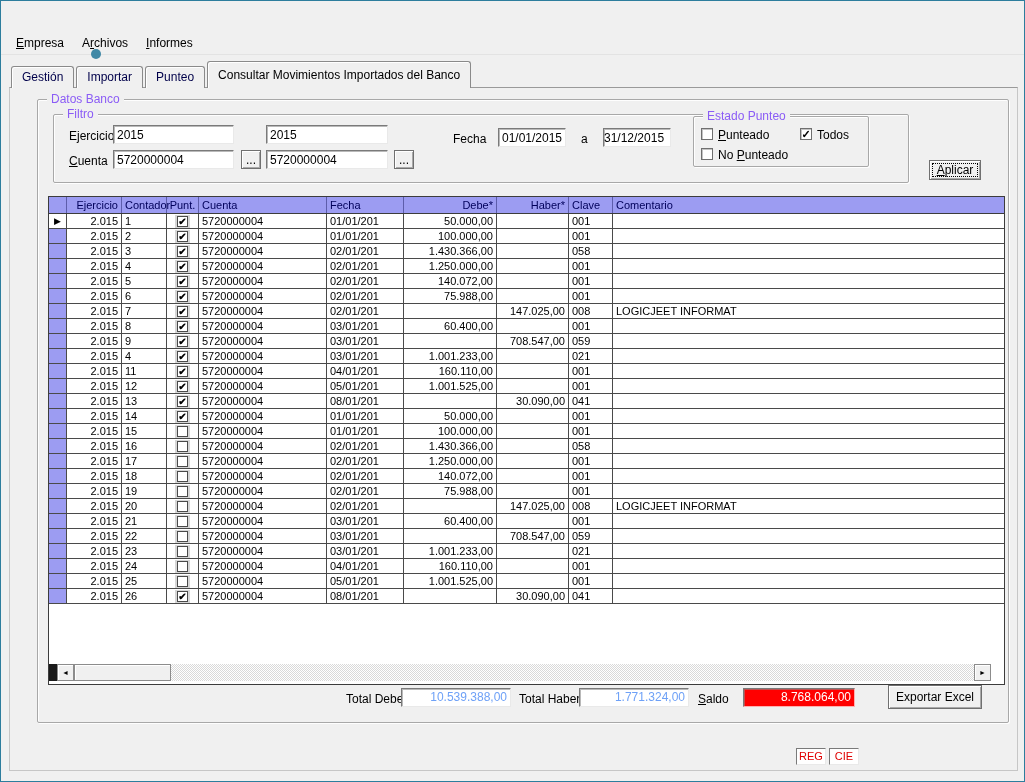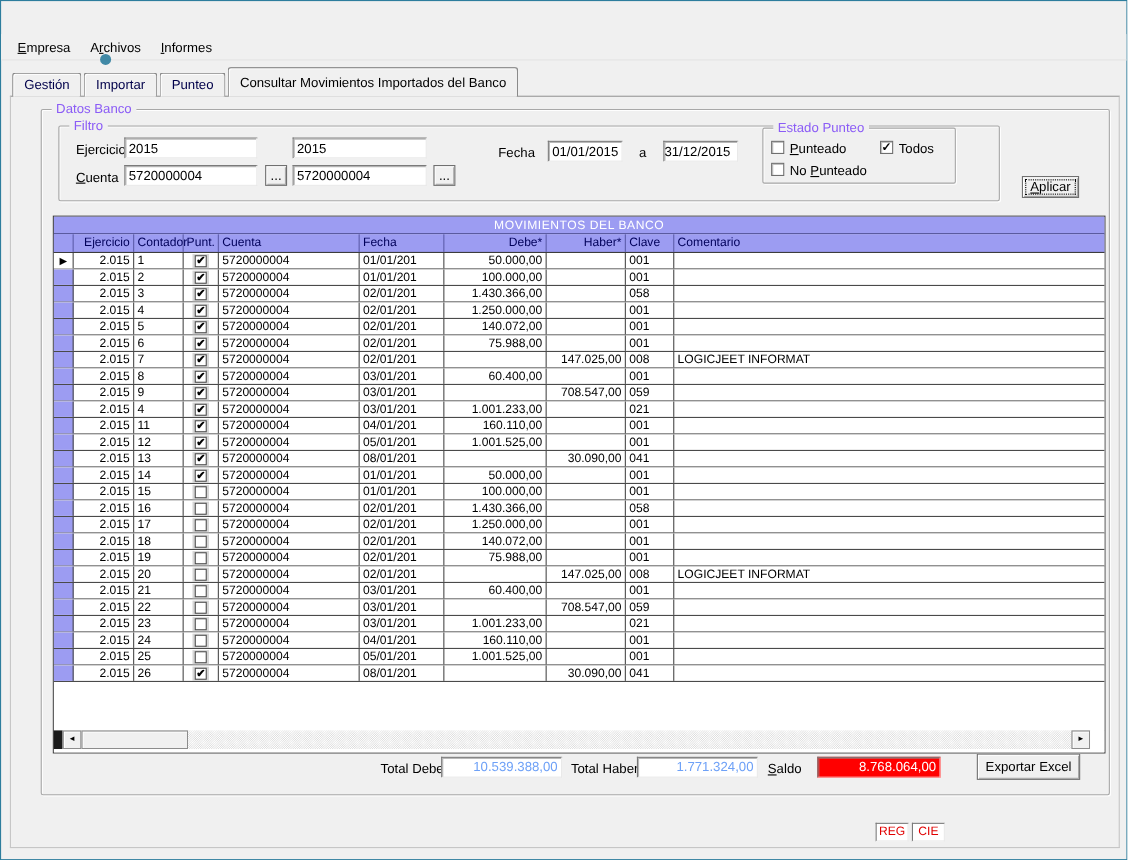--- a/index.html
+++ b/index.html
@@ -142,21 +142,20 @@
   <div class="chk" style="left:700px;top:127px;"></div>
   <div class="chklabel" style="left:717px;top:127px;"><u>P</u>unteado</div>
   <div class="chk" style="left:799px;top:127px;">✓</div>
   <div class="chklabel" style="left:816px;top:127px;">Todos</div>
   <div class="chk" style="left:700px;top:147px;"></div>
   <div class="chklabel" style="left:717px;top:147px;">No <u>P</u>unteado</div>
 
   <div class="btn3d btn-focus" style="left:928px;top:159px;width:52px;height:20px;"><u>A</u>plicar</div>
 
   <div id="grid">
-    <div class="grid-title">MOVIMIENTOS DEL BANCO</div>
     <div class="grid-head">
         <div class="cell c-sel"></div>
         <div class="cell c-ej r">Ejercicio</div>
         <div class="cell c-con">Contador</div>
         <div class="cell c-punt">Punt.</div>
         <div class="cell c-cta">Cuenta</div>
         <div class="cell c-fec">Fecha</div>
         <div class="cell c-deb r">Debe*</div>
         <div class="cell c-hab r">Haber*</div>
         <div class="cell c-cla">Clave</div>

